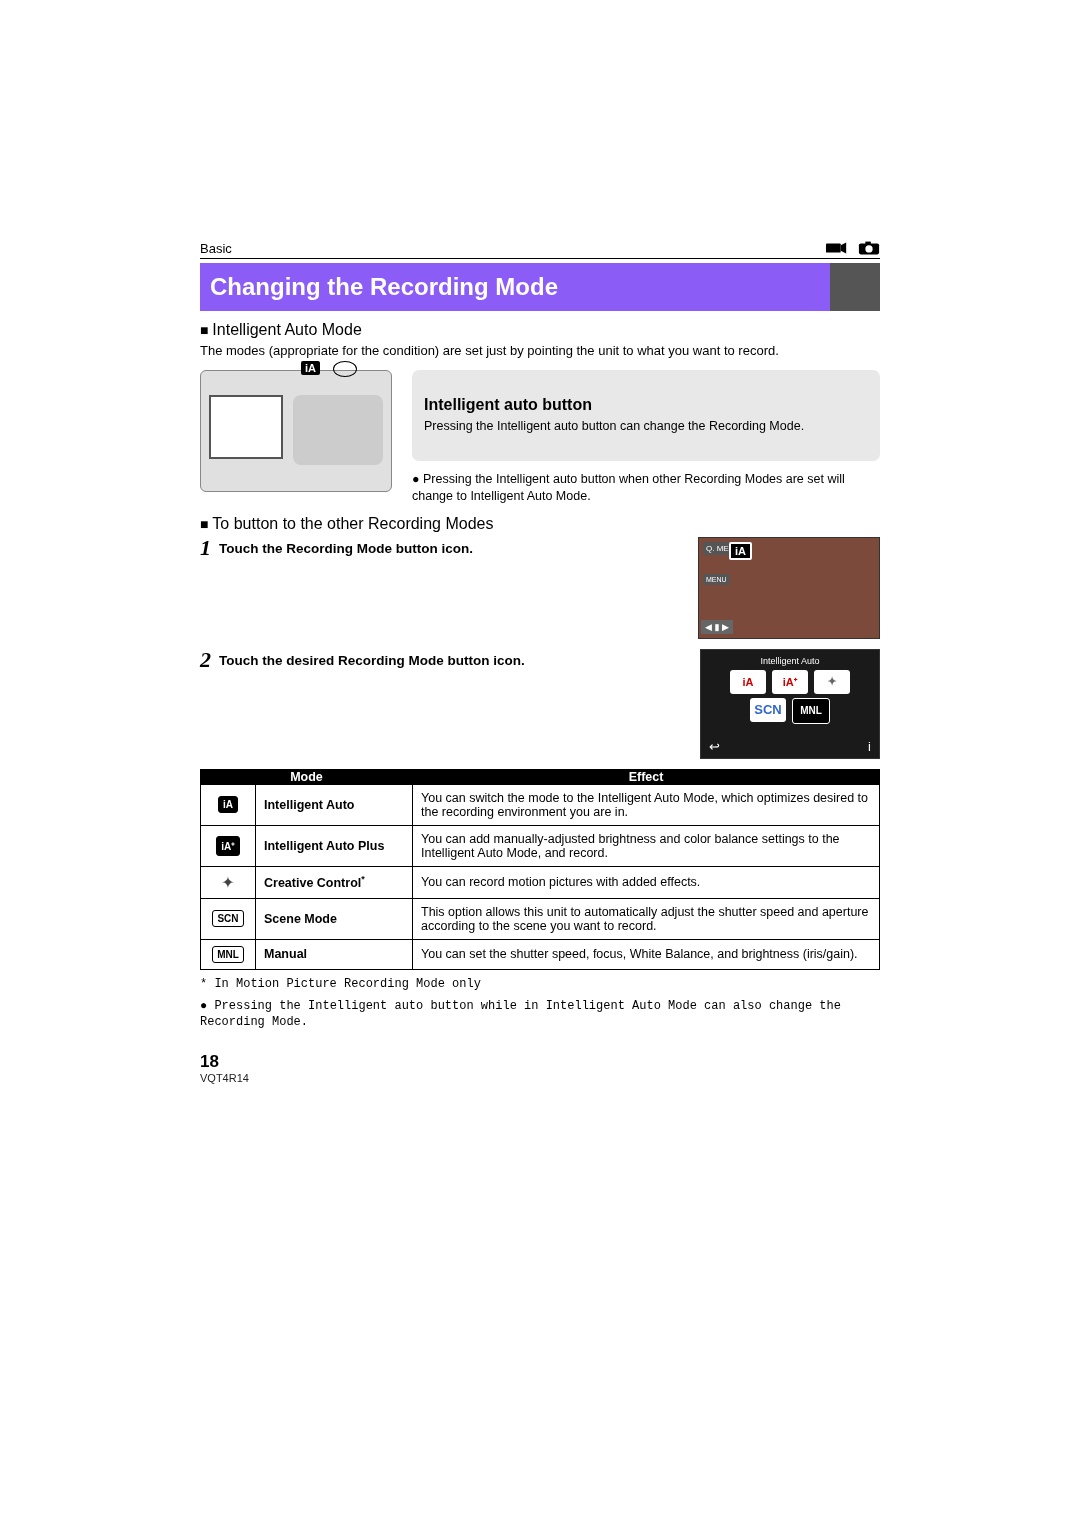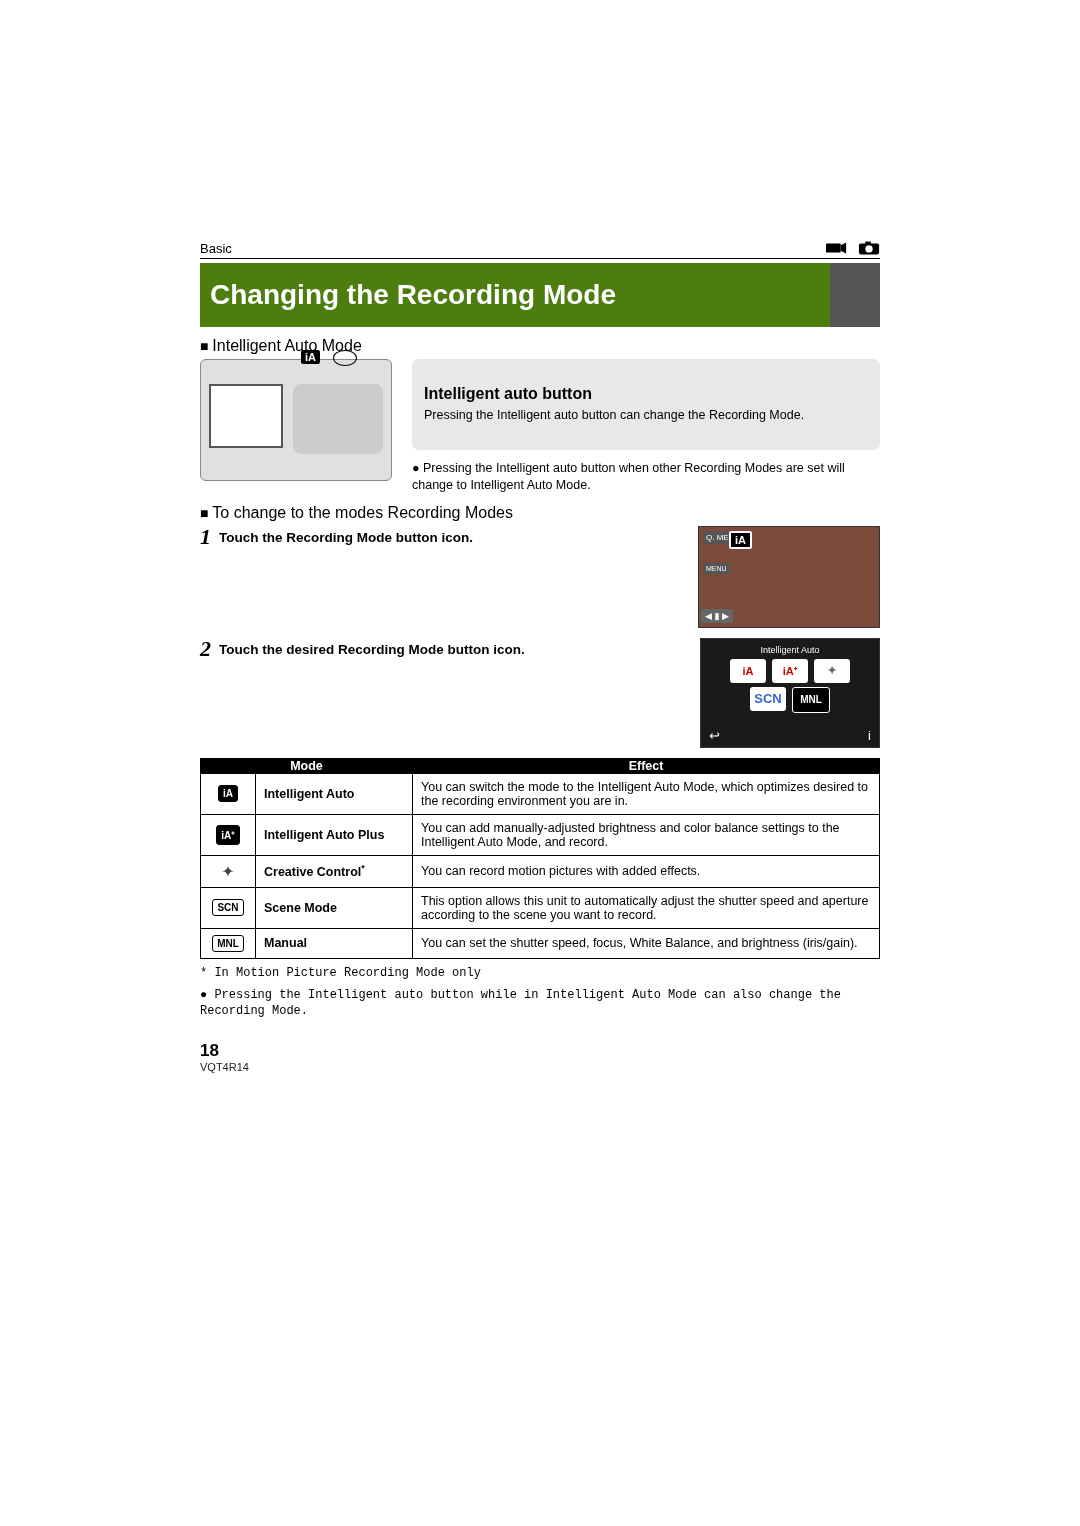--- a/index.html
+++ b/index.html
@@ -28,25 +28,25 @@
     display: flex;
     gap: 10px;
     align-items: center;
   }
   .vid-icon, .cam-icon {
     width: 22px;
     height: 16px;
     display: inline-block;
   }
   .title-bar {
-    background: #4d7c0f;
-    color: #fff;
-    font-weight: bold;
-    font-size: 28px;
-    padding: 16px 10px;
+    background: #8b5cf6;
+    color: #fff;
+    font-weight: bold;
+    font-size: 24px;
+    padding: 10px 10px;
     margin-top: 4px;
     border-right: 50px solid #555;
     box-sizing: border-box;
   }
   .section-h {
     font-weight: normal;
     font-size: 16px;
     margin-top: 10px;
     margin-bottom: 4px;
   }
@@ -331,38 +331,39 @@
           <rect x="1" y="3" width="22" height="12" fill="#000" rx="2"></rect>
           <circle cx="12" cy="9" r="4" fill="#fff"></circle>
           <rect x="8" y="1" width="6" height="3" fill="#000"></rect>
         </svg>
     </span>
   </div>
 
   <div class="title-bar">Changing the Recording Mode</div>
 
   <div class="section-h">Intelligent Auto Mode</div>
+  <div class="body-text">The modes (appropriate for the condition) are set just by pointing the unit to what you want to record.</div>
 
   <div class="row-flex">
     <div class="camcorder-illus">
       <span class="ia-callout">iA</span>
       <span class="oval"></span>
       <div class="screen"></div>
       <div class="body-part"></div>
     </div>
     <div style="flex:1">
       <div class="callout-box">
         <div class="callout-title">Intelligent auto button</div>
         <div class="callout-text">Pressing the Intelligent auto button can change the Recording Mode.</div>
       </div>
       <div class="bullet-block">● <span>Pressing the Intelligent auto button when other Recording Modes are set will change to Intelligent Auto Mode.</span></div>
     </div>
   </div>
 
-  <div class="section-h">To change to the modes Recording Modes</div>
+  <div class="section-h">To button to the other Recording Modes</div>
 
   <div class="step-row">
     <div class="step-left">
       <div class="step-num">1</div>
       <div class="step-text">Touch the Recording Mode button icon.</div>
     </div>
     <div class="screenshot-1">
       <div class="menu-badge">Q.
 MENU</div>
       <div class="ia-box">iA</div>

